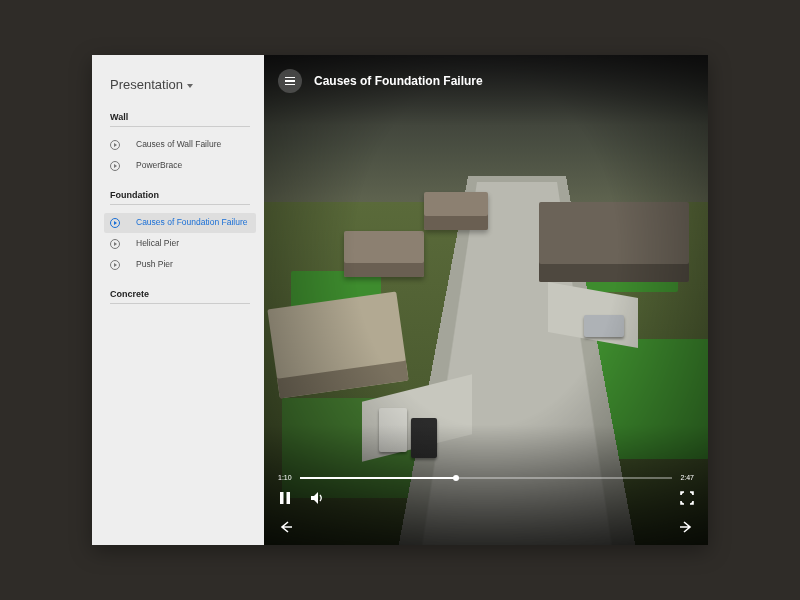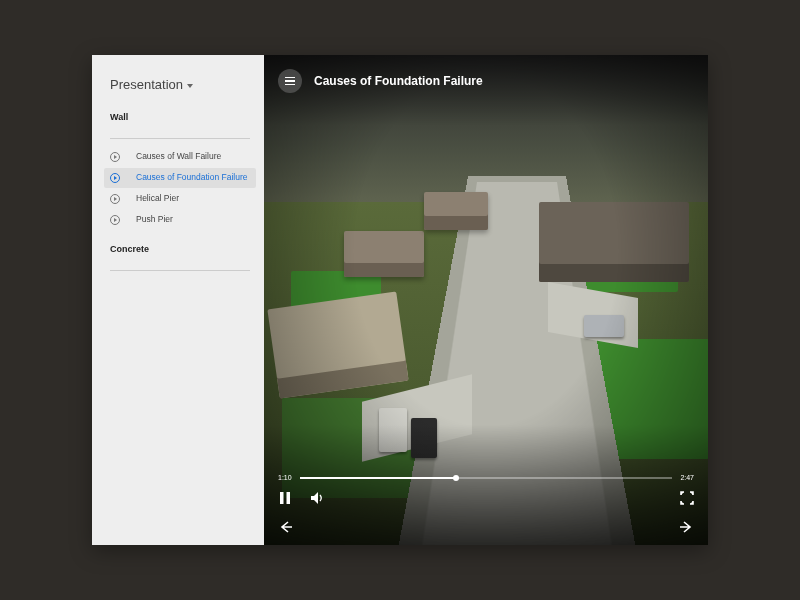--- a/index.html
+++ b/index.html
@@ -43,21 +43,21 @@
     border-right: 3px solid transparent;
     border-top: 4px solid #666;
     margin-top: 2px;
   }
   .section-label {
     font-size: 9px;
     font-weight: 700;
     color: #222;
     margin-top: 14px;
     margin-bottom: 8px;
-    padding-bottom: 16px;
+    padding-bottom: 4px;
     border-bottom: 1px solid #ccc;
   }
   .side-item {
     display: flex;
     align-items: center;
     gap: 16px;
     font-size: 8.5px;
     color: #444;
     padding: 5px 6px;
     margin: 1px -6px;
@@ -225,21 +225,28 @@
       <span class="caret-down"></span>
     </div>
 
     <div class="section-label">Wall</div>
     <div class="side-item">
       <span class="play-ring">
           <span class="play-tri"></span>
         </span>
       <span>Causes of Wall Failure</span>
     </div>
-
+    <div class="side-item">
+      <span class="play-ring">
+          <span class="play-tri"></span>
+        </span>
+      <span>PowerBrace</span>
+    </div>
+
+    <div class="section-label">Foundation</div>
     <div class="side-item active">
       <span class="play-ring">
           <span class="play-tri"></span>
         </span>
       <span>Causes of Foundation Failure</span>
     </div>
     <div class="side-item">
       <span class="play-ring">
           <span class="play-tri"></span>
         </span>

